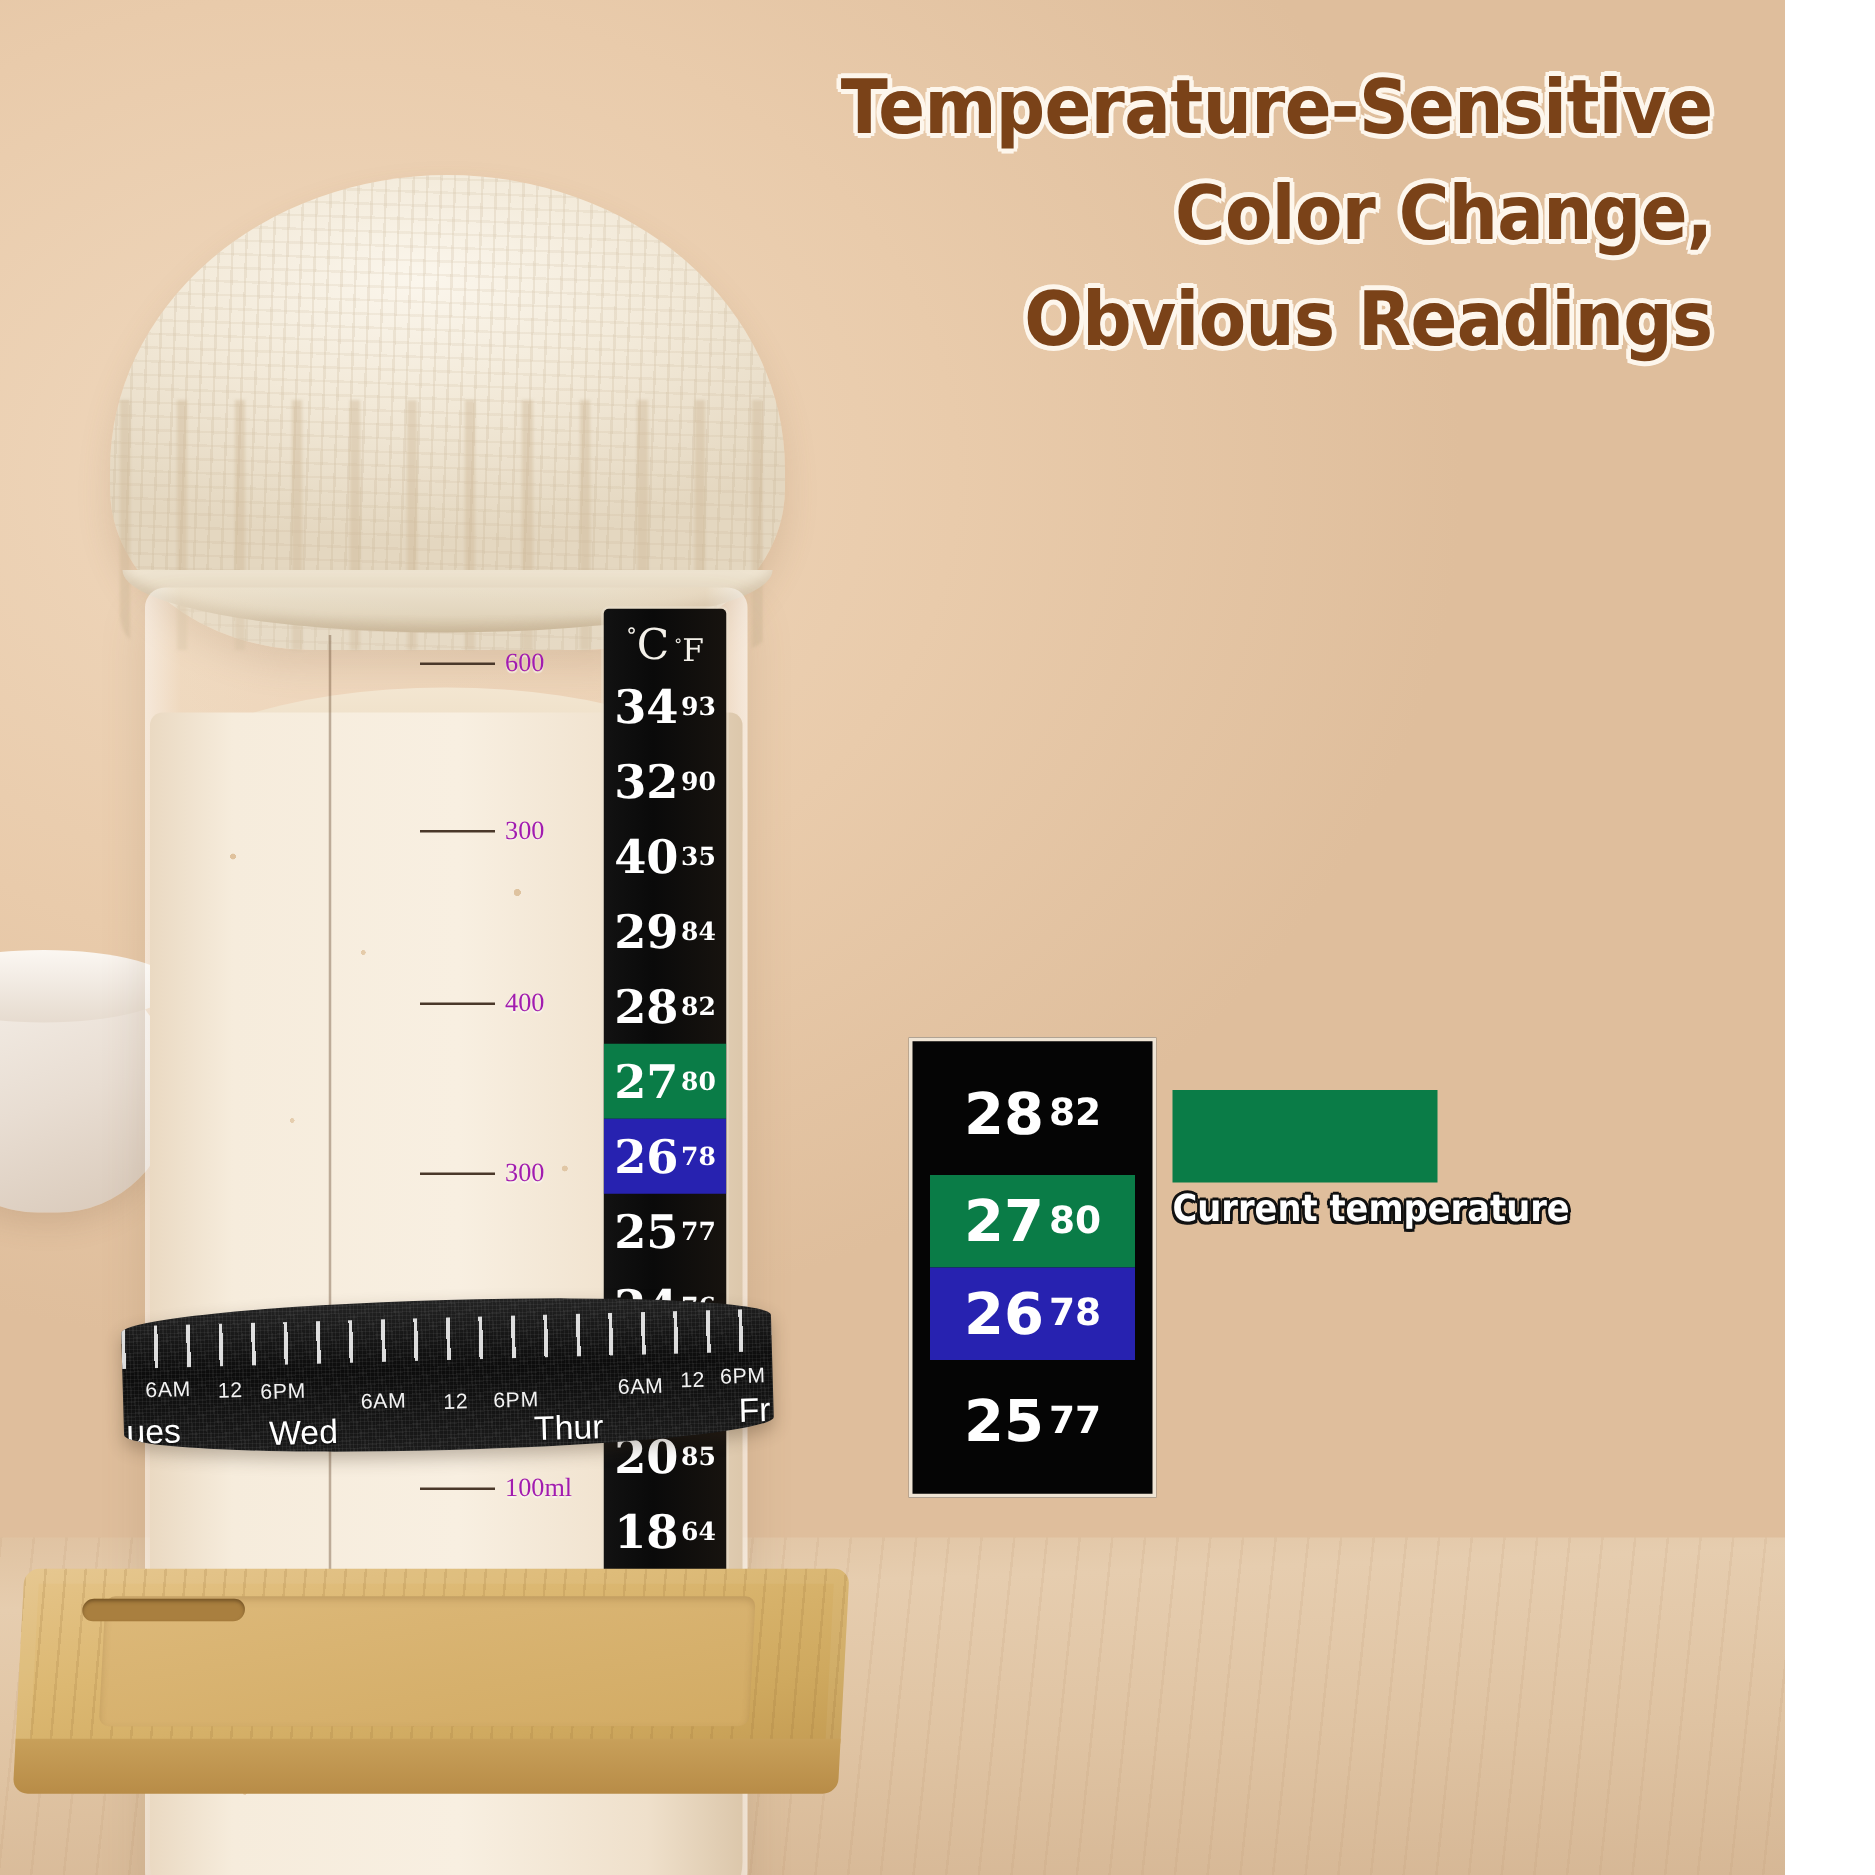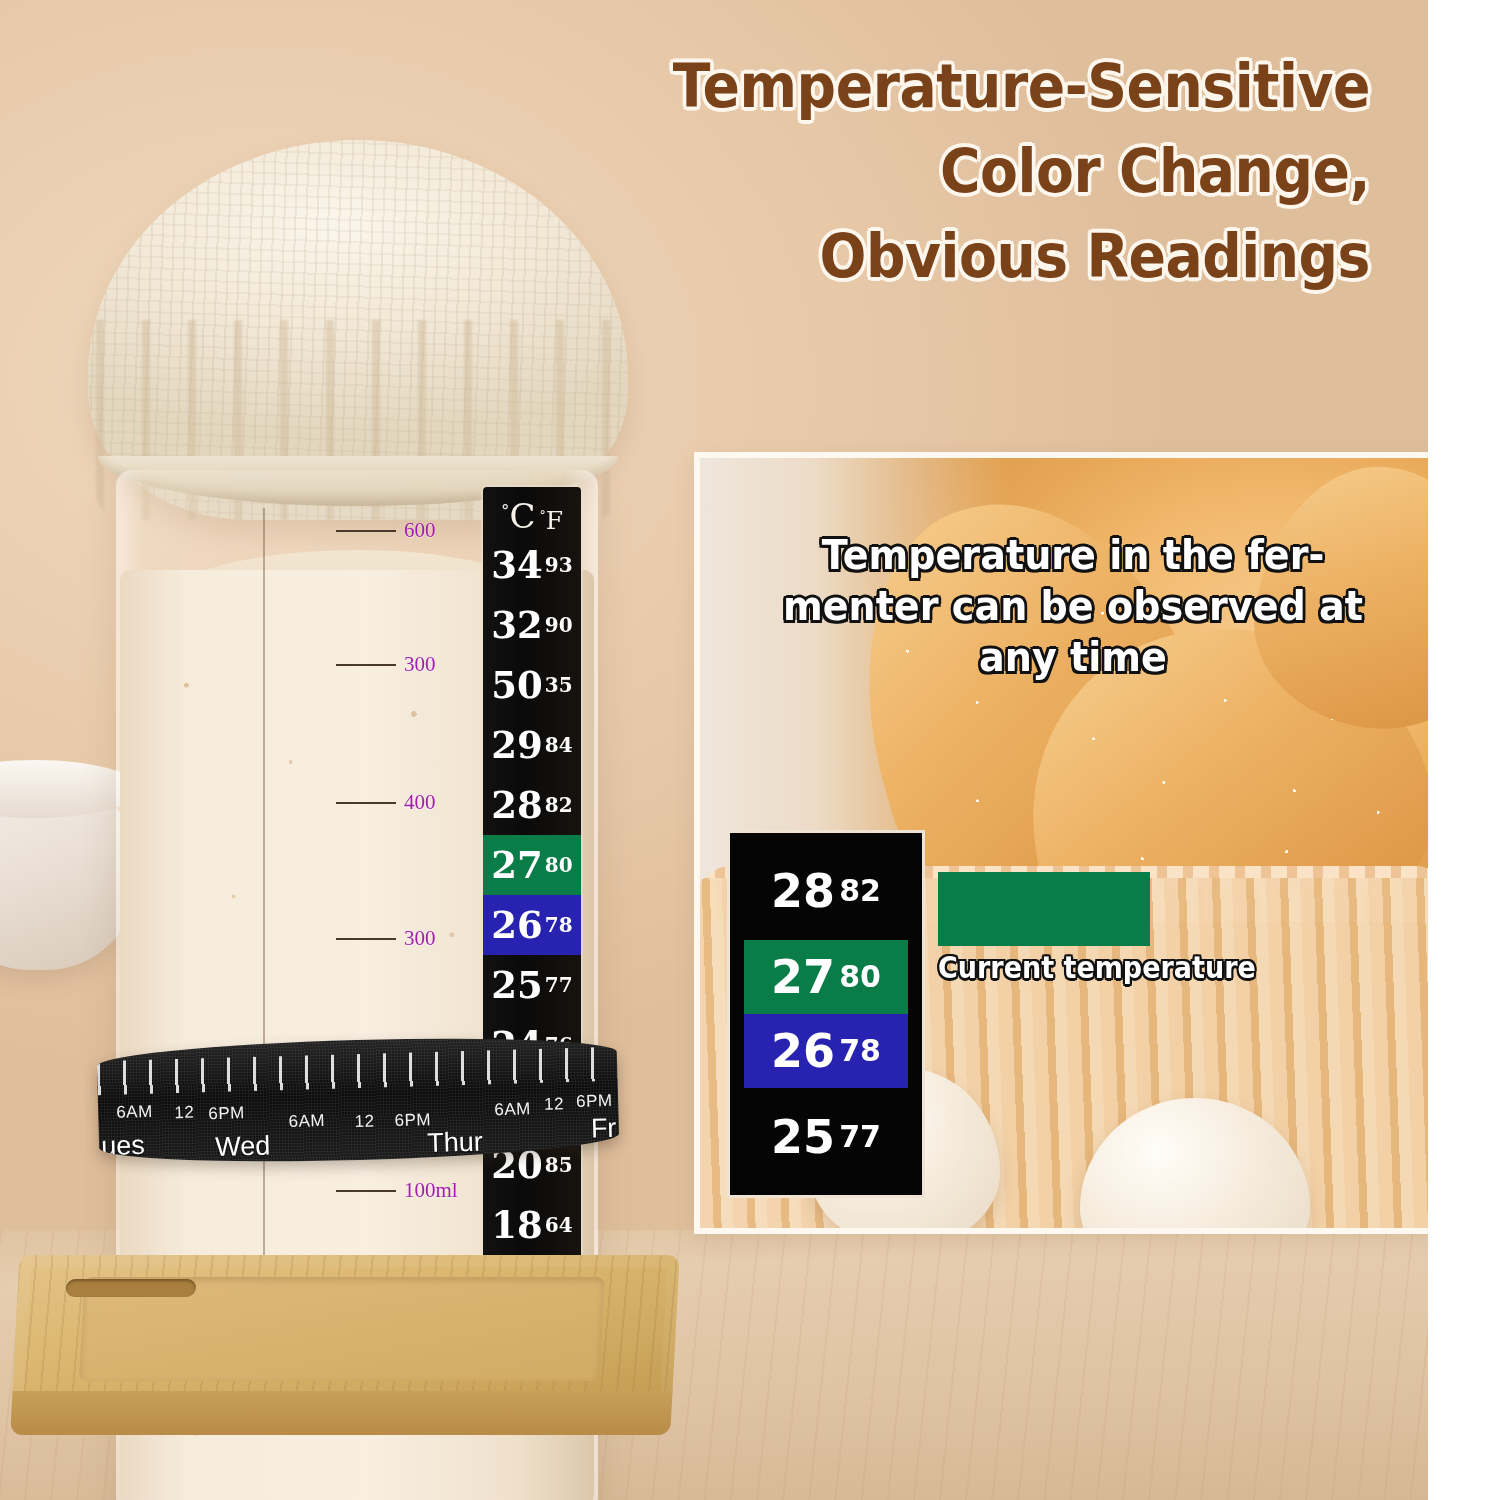--- a/index.html
+++ b/index.html
@@ -424,21 +424,21 @@
       </div>
       <div class="strip-row">
         <span class="c">34</span>
         <span class="f">93</span>
       </div>
       <div class="strip-row">
         <span class="c">32</span>
         <span class="f">90</span>
       </div>
       <div class="strip-row">
-        <span class="c">50</span>
+        <span class="c">40</span>
         <span class="f">35</span>
       </div>
       <div class="strip-row">
         <span class="c">29</span>
         <span class="f">84</span>
       </div>
       <div class="strip-row">
         <span class="c">28</span>
         <span class="f">82</span>
       </div>
@@ -491,40 +491,20 @@
     </div>
   </div>
 
   <div class="coaster">
     <div class="coaster-top"></div>
     <div class="coaster-inner"></div>
     <div class="coaster-slot"></div>
     <div class="coaster-edge"></div>
   </div>
 
-  <div class="inset">
-    <div class="inset-photo"></div>
-
-    <div class="loaf seeded" style="left:170px; top:40px; width:330px; height:430px; transform:rotate(-16deg);"></div>
-    <div class="loaf seeded" style="left:330px; top:170px; width:400px; height:330px; transform:rotate(-8deg);"></div>
-    <div class="loaf" style="left:560px; top:10px; width:240px; height:260px; transform:rotate(12deg);"></div>
-
-    <div class="basket-rim"></div>
-    <div class="basket-rim2"></div>
-    <div class="basket"></div>
-
-    <div class="egg" style="left:110px; top:610px; width:190px; height:180px;"></div>
-    <div class="egg" style="left:380px; top:640px; width:230px; height:190px;"></div>
-
-    <div class="inset-caption">
-      <div>Temperature in the fer-</div>
-      <div>menter can be observed at</div>
-      <div>any time</div>
-    </div>
-  </div>
 
   <div class="detail-panel">
     <div class="detail-row spacer-top">
       <span class="c">28</span>
       <span class="f">82</span>
     </div>
     <div class="detail-row green">
       <span class="c">27</span>
       <span class="f">80</span>
     </div>

